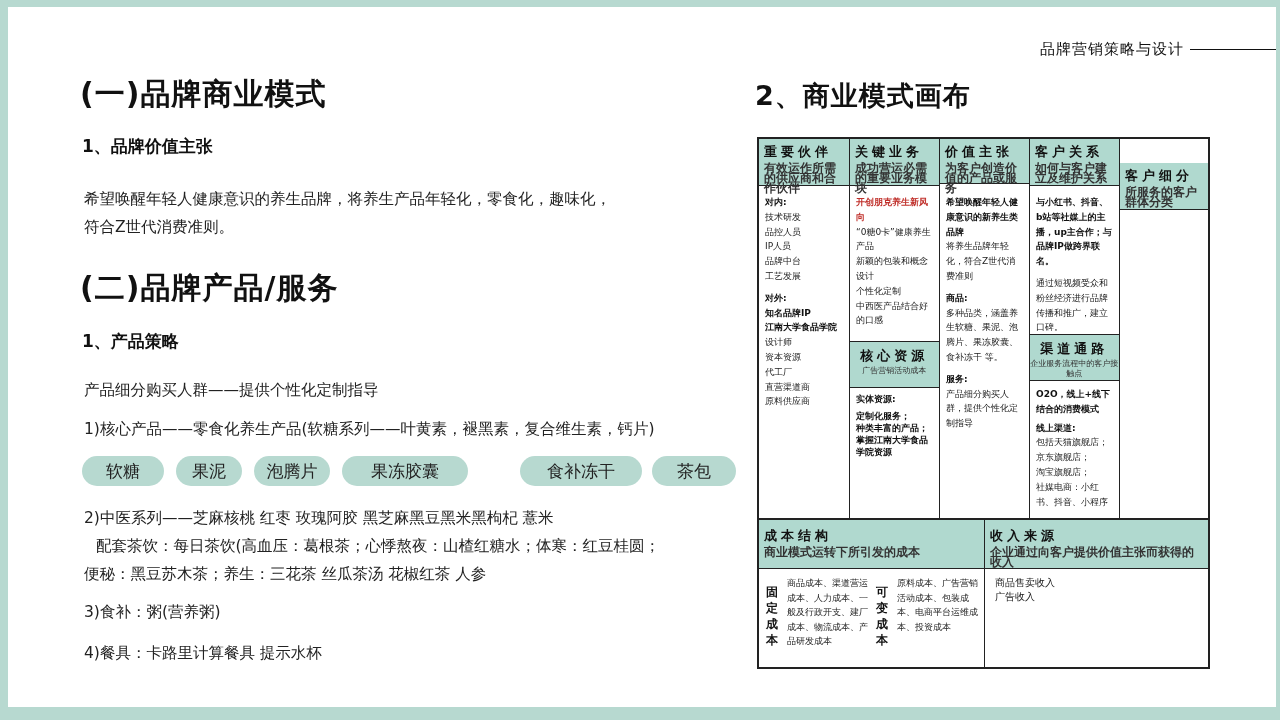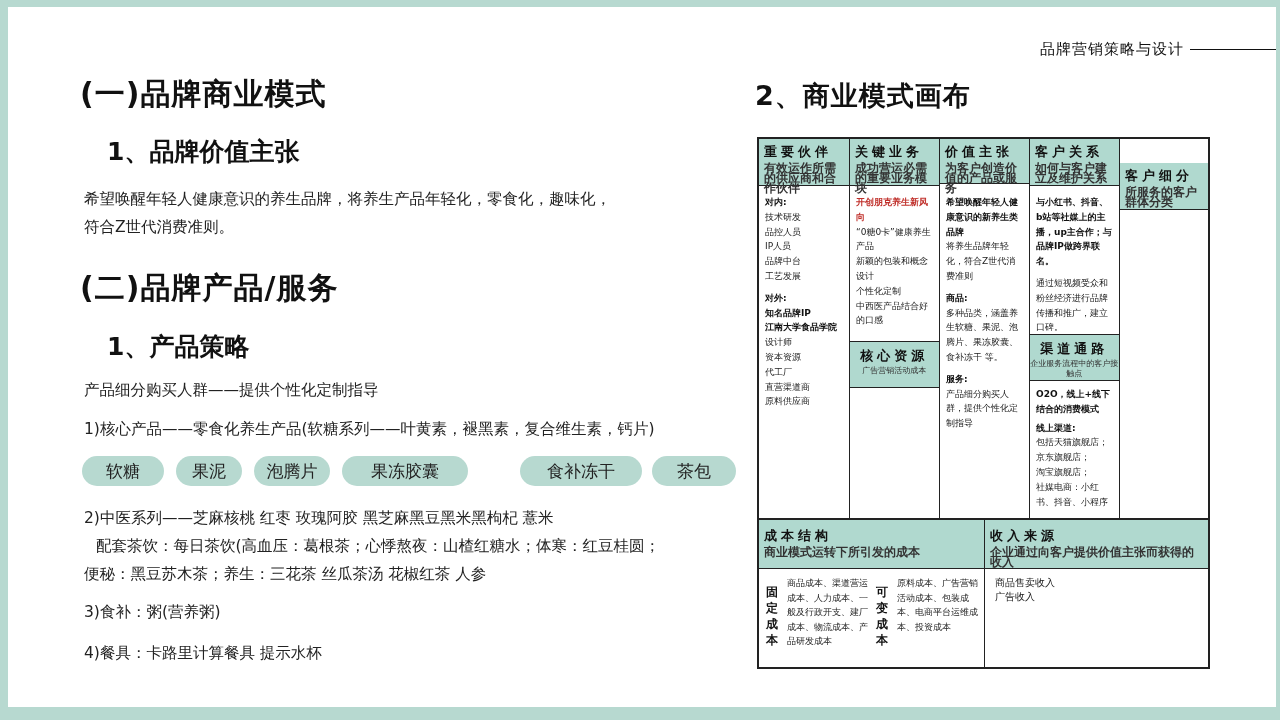--- a/index.html
+++ b/index.html
@@ -2,21 +2,21 @@
 <html><head>
 <meta charset="utf-8">
 <style>
   html, body { margin:0; padding:0; }
   body { width:1280px; height:720px; position:relative; overflow:hidden; background:#b7d9d0; font-family:"DejaVu Sans","Liberation Sans",sans-serif; color:#1a1a1a; }
   .page { position:absolute; left:8px; top:7px; width:1268px; height:700px; background:#ffffff; }
   .top-title { position:absolute; right:96px; top:40px; font-size:15px; color:#111; letter-spacing:1px; }
   .top-line { position:absolute; left:1190px; top:49px; width:86px; height:1px; background:#111; }
 
   .h1 { position:absolute; font-size:30px; font-weight:bold; color:#111; letter-spacing:1px; }
-  .h2 { position:absolute; font-size:25px; font-weight:bold; color:#111;margin-left:25px; }
+  .h2 { position:absolute; font-size:17px; font-weight:bold; color:#111; }
   .p { position:absolute; font-size:15.5px; color:#222; line-height:26px; }
 
   .pills { position:absolute; left:82px; top:456px; display:flex; gap:0; }
   .pill { position:absolute; top:0; height:30px; background:#b7d9d0; border-radius:15px; font-size:17px; color:#222; display:flex; align-items:center; justify-content:center; }
 
   
   .canvas { position:absolute; left:757px; top:137px; width:453px; height:532px; border:2px solid #222; box-sizing:border-box; background:#fff; }
   .cell { position:absolute; box-sizing:border-box; border-right:1.5px solid #222; }
   .hdr { position:absolute; background:#b0d9cf; box-sizing:border-box; border-bottom:1.5px solid #222; padding:5px 4px 0 5px; }
   .hdr .t { font-size:13px; font-weight:bold; letter-spacing:4px; color:#111; line-height:16px; }
@@ -100,20 +100,27 @@
       <div class="red">开创朋克养生新风向</div>
       <div>“0糖0卡”健康养生产品</div>
       <div>新颖的包装和概念设计</div>
       <div>个性化定制</div>
       <div>中西医产品结合好的口感</div>
     </div>
     <div class="subhdr" style="left:0;top:202px;width:88.5px;height:47px;">
       <div class="t">核心资源</div>
       <div class="s">广告营销活动成本</div>
     </div>
+    <div class="body" style="left:2px;top:254px;width:86px;line-height:12px;">
+      <div class="b">实体资源:</div>
+      <div class="gap" style="height:5px;"></div>
+      <div class="b">定制化服务；</div>
+      <div class="b">种类丰富的产品；</div>
+      <div class="b">掌握江南大学食品学院资源</div>
+    </div>
   </div>
 
   <div class="cell" style="left:181px;top:0;width:90px;height:381px;">
     <div class="hdr" style="left:0;top:0;width:88.5px;height:45px;">
       <div class="t">价值主张</div>
       <div class="s">为客户创造价值的产品或服务</div>
     </div>
     <div class="body" style="left:2px;top:56px;width:86px;">
       <div class="b">希望唤醒年轻人健康意识的新养生类品牌</div>
       <div>将养生品牌年轻化，符合Z世代消费准则</div>

